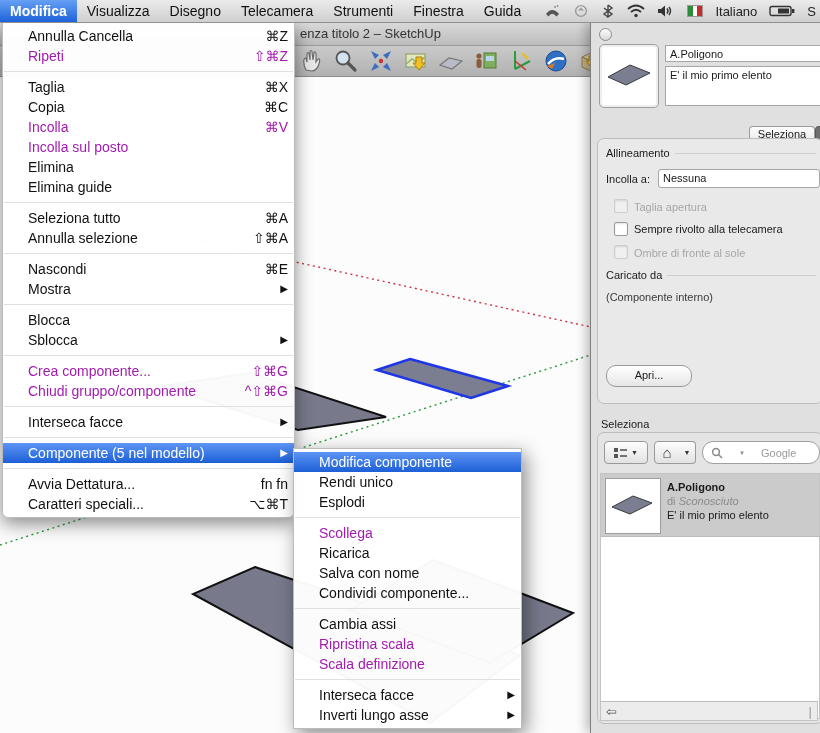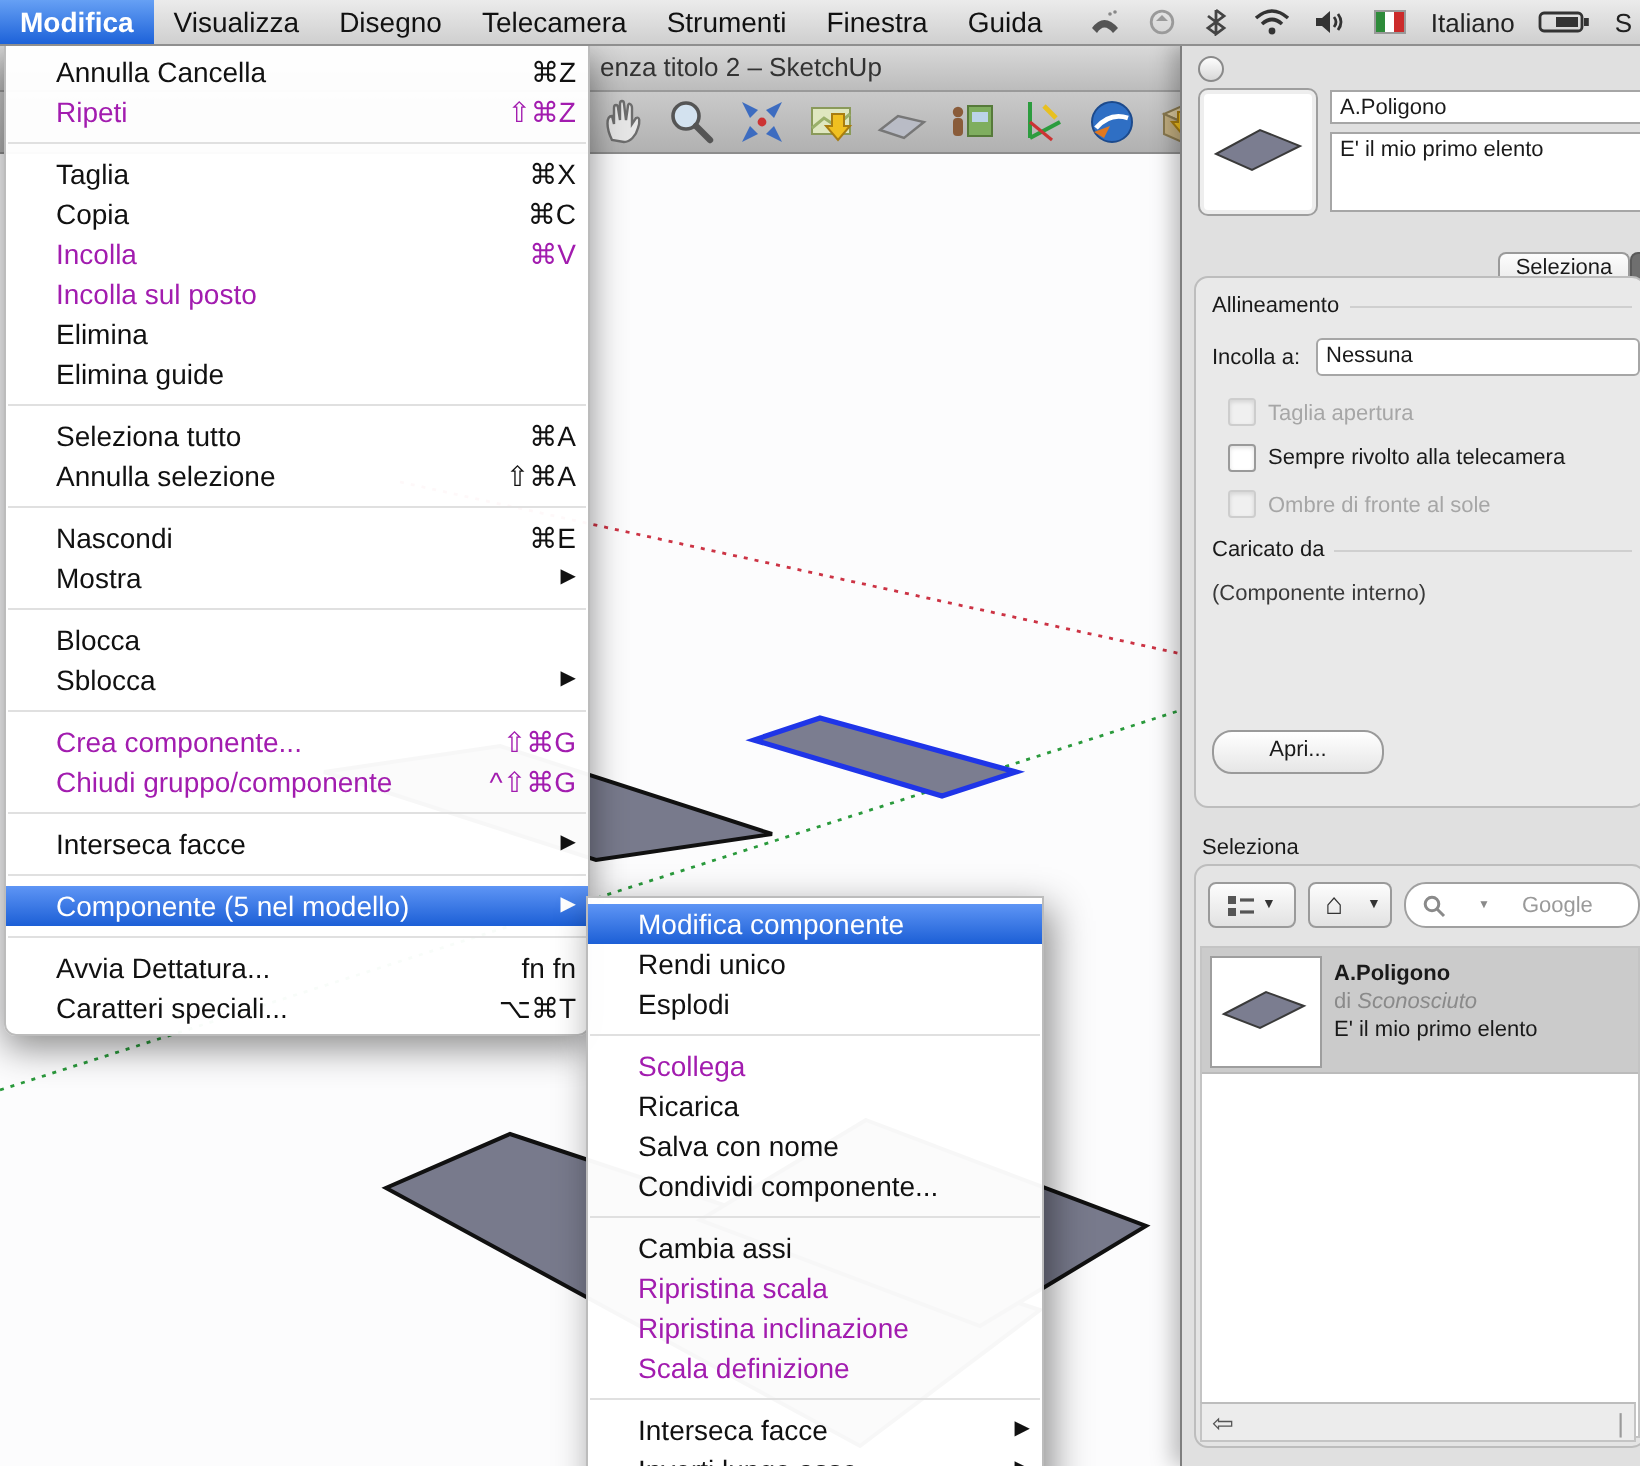--- a/index.html
+++ b/index.html
@@ -373,23 +373,20 @@
         <span>Condividi componente...</span>
       </div>
     <div class="sep"></div>
     <div class="mi">
         <span>Cambia assi</span>
       </div>
     <div class="mi dis">
         <span>Ripristina scala</span>
       </div>
     <div class="mi dis">
-        <span>Ripristina inclinazione</span>
-      </div>
-    <div class="mi dis">
         <span>Scala definizione</span>
       </div>
     <div class="sep"></div>
     <div class="mi">
         <span>Interseca facce</span>
         <span class="sc arrowglyph">▶</span>
       </div>
     <div class="mi">
         <span>Inverti lungo asse</span>
         <span class="sc arrowglyph">▶</span>

